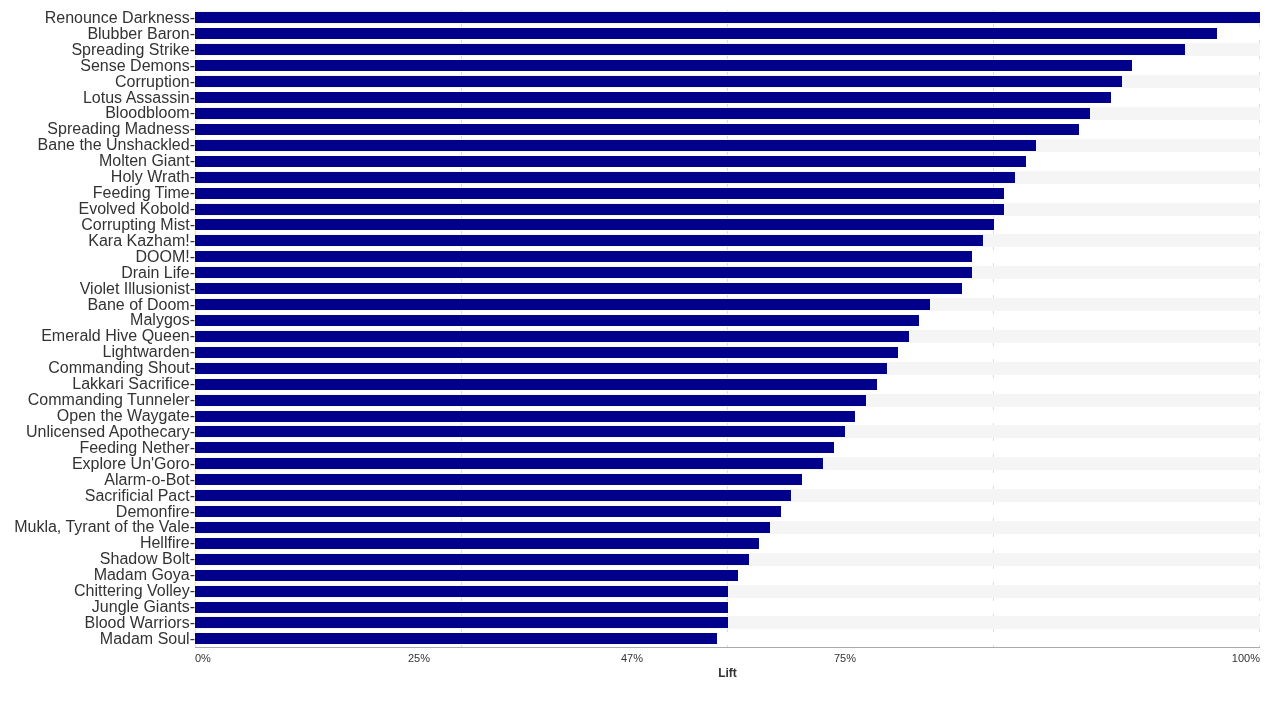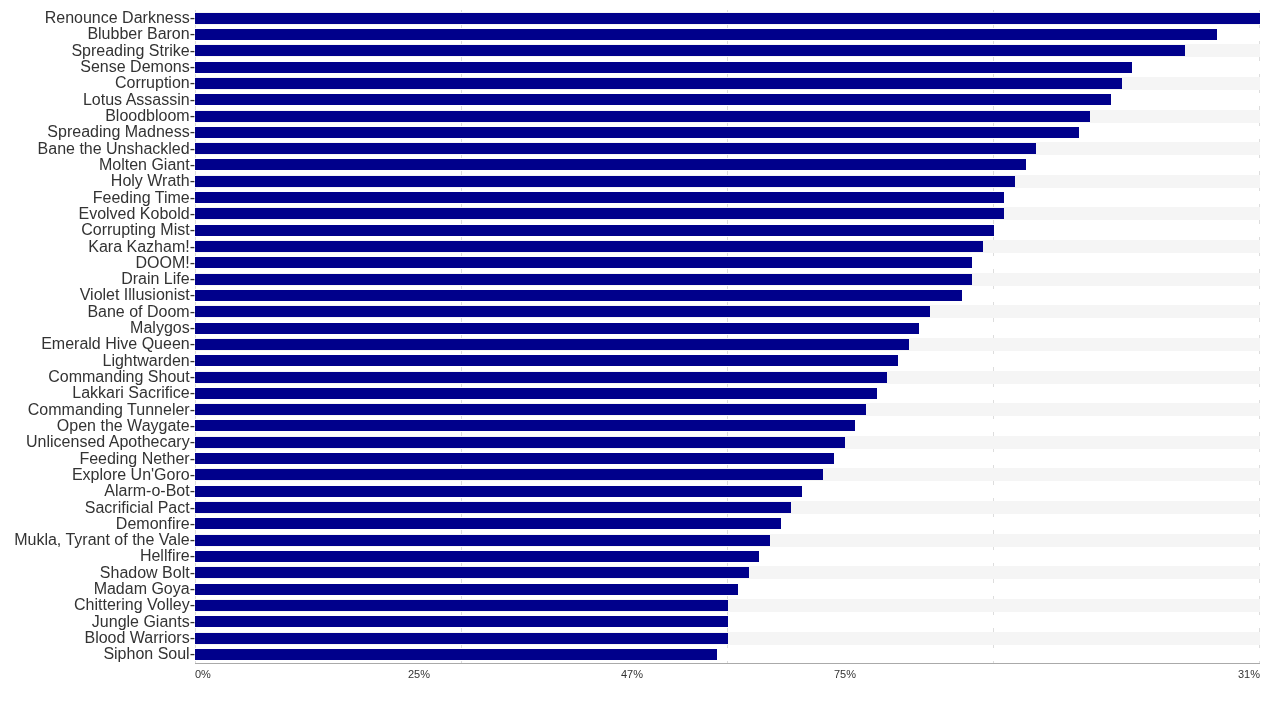--- a/index.html
+++ b/index.html
@@ -145,21 +145,21 @@
         <div class="y-label">Alarm-o-Bot-</div>
         <div class="y-label">Sacrificial Pact-</div>
         <div class="y-label">Demonfire-</div>
         <div class="y-label">Mukla, Tyrant of the Vale-</div>
         <div class="y-label">Hellfire-</div>
         <div class="y-label">Shadow Bolt-</div>
         <div class="y-label">Madam Goya-</div>
         <div class="y-label">Chittering Volley-</div>
         <div class="y-label">Jungle Giants-</div>
         <div class="y-label">Blood Warriors-</div>
-        <div class="y-label">Siphon Soul-</div>
+        <div class="y-label">Madam Soul-</div>
       </div>
     <div class="bars-area">
       <div class="grid-lines">
         <div class="grid-line"></div>
         <div class="grid-line"></div>
         <div class="grid-line"></div>
         <div class="grid-line"></div>
         <div class="grid-line"></div>
       </div>
       <div class="bars-wrapper" id="bars-wrapper">
@@ -284,15 +284,16 @@
             <div class="bar" style="width: 49%;"></div>
           </div>
         </div>
     </div>
   </div>
   <div class="x-axis" id="x-axis">
       <span class="x-tick">0%</span>
       <span class="x-tick">25%</span>
       <span class="x-tick">47%</span>
       <span class="x-tick">75%</span>
-      <span class="x-tick">31%</span>
+      <span class="x-tick">100%</span>
     </div>
+  <div class="x-axis-label">Lift</div>
 </div>
 
 </body></html>

